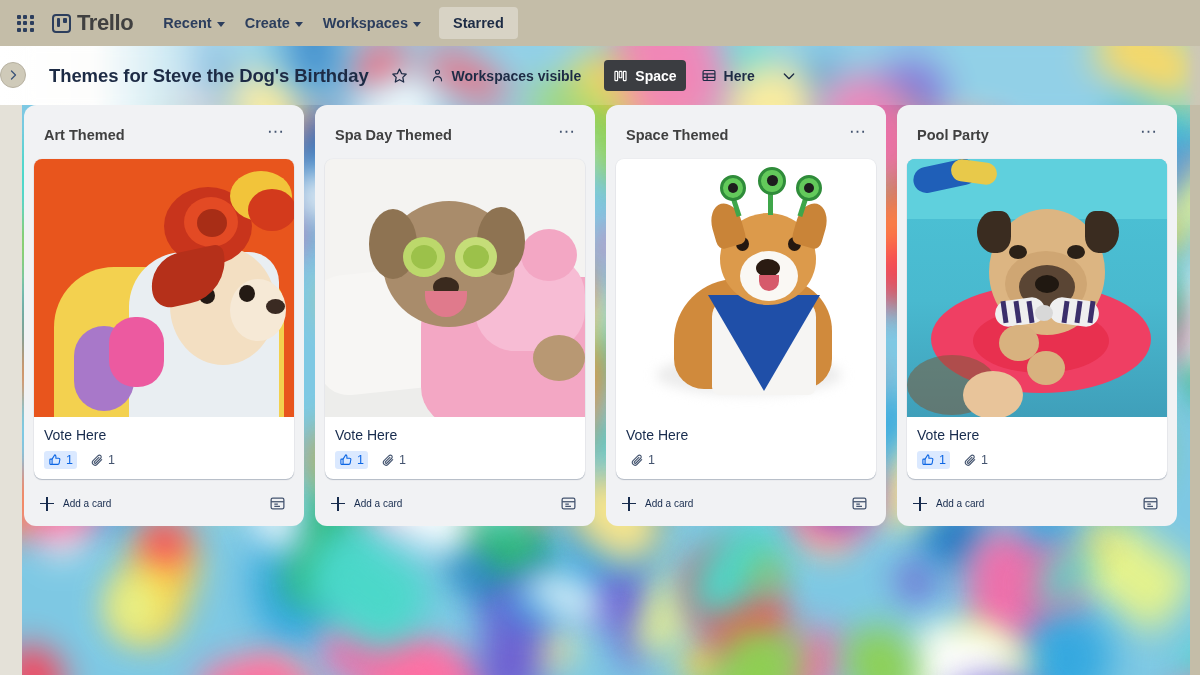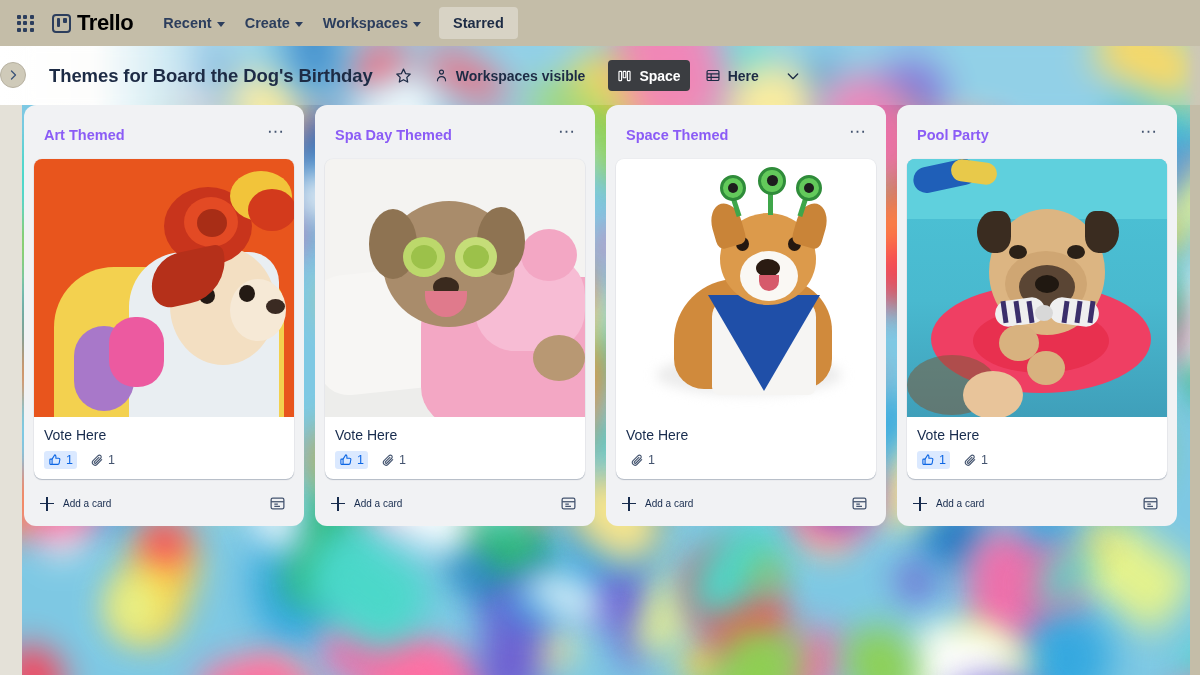--- a/index.html
+++ b/index.html
@@ -41,21 +41,21 @@
   .brand-mark {
     width: 19px; height: 19px; border-radius: 4px;
     border: 2.5px solid #2c3e5d; position: relative;
     display: flex; align-items: flex-start; justify-content: space-between;
     padding: 2.5px 2.5px;
   }
   .brand-mark i { display: block; width: 3.5px; background: #2c3e5d; border-radius: 1px; }
   .brand-mark i.a { height: 8.5px; }
   .brand-mark i.b { height: 5px; }
   .brand-text {
-    font-size: 22px; font-weight: bold; color: #000000;
+    font-size: 22px; font-weight: bold; color: #404040;
     letter-spacing: -0.4px; line-height: 1;
   }
 
   .nav-item {
     display: flex; align-items: center; gap: 5px;
     height: 32px; padding: 0 10px; border-radius: 4px;
     font-size: 14.5px; font-weight: bold; color: #2c3e5d;
     cursor: pointer; white-space: nowrap;
   }
   .chev {
@@ -140,21 +140,21 @@
     border-radius: 12px;
     padding: 8px 8px 4px 8px;
     display: flex; flex-direction: column;
     max-height: 440px;
   }
   .list-header {
     display: flex; align-items: center; justify-content: space-between;
     padding: 8px 6px 10px 8px;
   }
   .list-title {
-    font-size: 14.5px; font-weight: bold; color: #8b5cf6;
+    font-size: 14.5px; font-weight: bold; color: #404040;
     padding: 2px 4px; border-radius: 3px; cursor: pointer;
   }
   .list-menu {
     width: 28px; height: 28px; border-radius: 6px;
     display: flex; align-items: center; justify-content: center;
     cursor: pointer; color: #44546f; font-size: 17px;
     letter-spacing: 1px; line-height: 0; padding-bottom: 6px;
   }
 
   .cards { display: flex; flex-direction: column; gap: 8px; padding: 0 2px; }
@@ -434,21 +434,21 @@
       <span>Workspaces</span>
       <span class="chev"></span>
     </div>
     <div class="nav-create">Starred</div>
   </div>
 
   <div class="sidebar-strip"></div>
   <div class="header-fade"></div>
 
   <div class="board-header">
-    <div class="board-title">Themes for Board the Dog's Birthday</div>
+    <div class="board-title">Themes for Steve the Dog's Birthday</div>
 
     <div class="hdr-btn hdr-icon-btn">
       <svg width="17" height="17" viewBox="0 0 24 24" fill="none" stroke="#1d2b45" stroke-width="1.8" stroke-linejoin="round">
         <polygon points="12,3 14.9,9.2 21.5,10 16.7,14.6 17.9,21.2 12,18 6.1,21.2 7.3,14.6 2.5,10 9.1,9.2"></polygon>
       </svg>
     </div>
 
     <div class="hdr-btn hdr-text-btn">
       <span>
         <svg width="15" height="15" viewBox="0 0 24 24" fill="none" stroke="#1d2b45" stroke-width="1.8" stroke-linecap="round">

